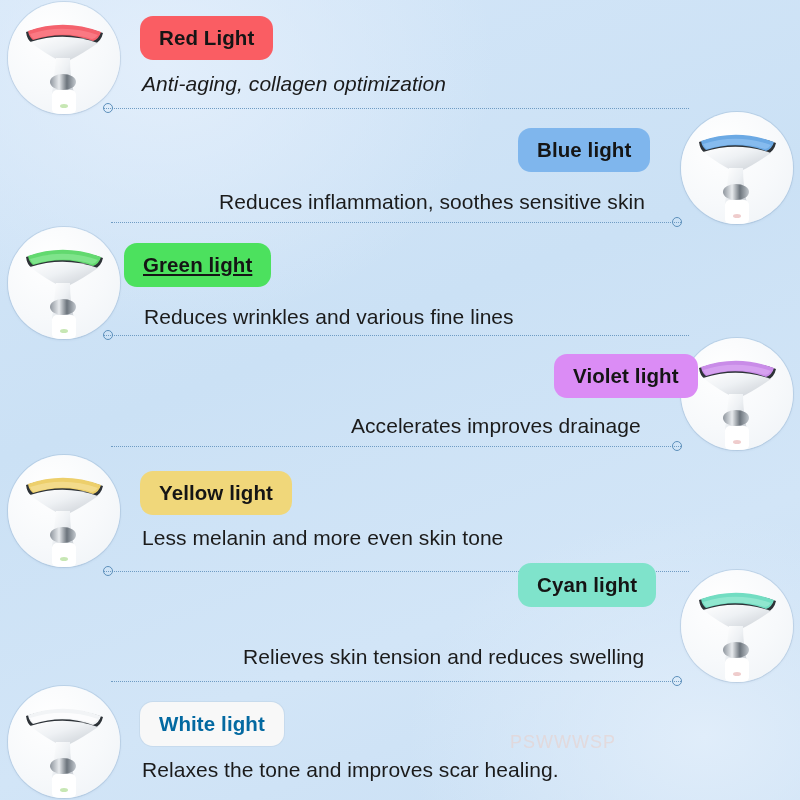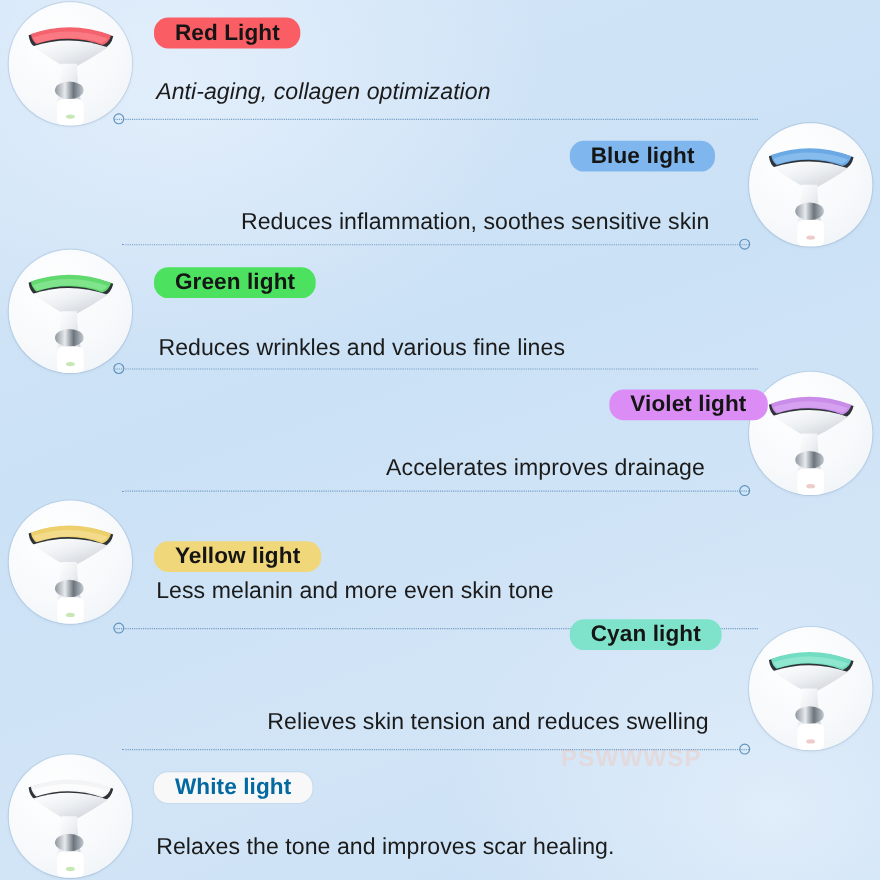--- a/index.html
+++ b/index.html
@@ -22,26 +22,26 @@
     background:
       radial-gradient(ellipse 70% 55% at 20% 8%, #e2eefb 0%, rgba(226,238,251,0) 60%),
       radial-gradient(ellipse 60% 45% at 88% 92%, #e0edfa 0%, rgba(224,237,250,0) 62%),
       linear-gradient(160deg, #d4e6f8 0%, #cbe1f5 42%, #d2e5f7 72%, #c9dff4 100%);
   }
 
   
   .watermark {
     position: absolute;
     left: 510px;
-    top: 676px;
-    font-size: 22px;
+    top: 732px;
+    font-size: 18px;
     letter-spacing: 1px;
     color: rgba(235, 205, 198, 0.55);
     font-family: "Liberation Sans", sans-serif;
-    font-weight: 700;
+    font-weight: 400;
     user-select: none;
     pointer-events: none;
   }
 
   
   .row {
     position: absolute;
     left: 0;
     width: 800px;
   }
@@ -58,21 +58,21 @@
     overflow: hidden;
   }
   .device svg { display: block; }
 
   
   .badge {
     position: absolute;
     display: inline-flex;
     align-items: center;
     justify-content: center;
-    height: 28px;
+    height: 44px;
     padding: 0 19px;
     border-radius: 13px;
     font-size: 20.5px;
     font-weight: bold;
     color: #151515;
     white-space: nowrap;
     letter-spacing: 0.1px;
   }
   .badge.white-pill {
     color: #0369a1;
@@ -211,21 +211,21 @@
         <path d="M18 30 Q56 17 95 31 Q93 40 86 42 Q56 31 24 41 Q19 38 18 30 Z" fill="#2e3338"></path>
         <path d="M20 29 Q56 16 93 30 Q91 37 85 39 Q56 28 25 38 Q21 35 20 29 Z" fill="#62d96f"></path>
         <path d="M22 32 Q56 21 90 33 Q88 36 84 37 Q56 28 26 37 Q23 35 22 32 Z" fill="#98eca2" opacity="0.55"></path>
         <path d="M22 40 Q56 29 90 41 Q74 52 62 58 L50 58 Q38 52 22 40 Z" fill="url(#bodyG3)"></path>
         <path d="M48 56 Q46 74 44 92 L66 92 Q62 74 62 56 Z" fill="url(#bodyG3)"></path>
         <ellipse cx="55" cy="80" rx="13" ry="8" fill="url(#metG3)"></ellipse>
         <rect x="44" y="88" width="24" height="24" rx="5" fill="#ffffff"></rect>
         <ellipse cx="56" cy="104" rx="4" ry="2" fill="#8fcf6a" opacity="0.5"></ellipse>
       </svg>
     </div>
-    <div class="badge" style="left:140px; top:243px; background:#4ce15e;">
+    <div class="badge" style="left:124px; top:243px; background:#4ce15e;text-decoration:underline;">
       <span>Green light</span>
     </div>
     <div class="desc" style="left:144px; top:305px;text-align:center;">Reduces wrinkles and various fine lines</div>
     <div class="connector" style="left:104px; top:330px; width:585px;">
       <div class="dash"></div>
       <div class="knob left"></div>
     </div>
   </div>
 
   <div class="row">
@@ -283,21 +283,21 @@
         <path d="M18 30 Q56 17 95 31 Q93 40 86 42 Q56 31 24 41 Q19 38 18 30 Z" fill="#2e3338"></path>
         <path d="M20 29 Q56 16 93 30 Q91 37 85 39 Q56 28 25 38 Q21 35 20 29 Z" fill="#edcf6b"></path>
         <path d="M22 32 Q56 21 90 33 Q88 36 84 37 Q56 28 26 37 Q23 35 22 32 Z" fill="#f7e6a6" opacity="0.55"></path>
         <path d="M22 40 Q56 29 90 41 Q74 52 62 58 L50 58 Q38 52 22 40 Z" fill="url(#bodyG5)"></path>
         <path d="M48 56 Q46 74 44 92 L66 92 Q62 74 62 56 Z" fill="url(#bodyG5)"></path>
         <ellipse cx="55" cy="80" rx="13" ry="8" fill="url(#metG5)"></ellipse>
         <rect x="44" y="88" width="24" height="24" rx="5" fill="#ffffff"></rect>
         <ellipse cx="56" cy="104" rx="4" ry="2" fill="#8fcf6a" opacity="0.5"></ellipse>
       </svg>
     </div>
-    <div class="badge" style="left:140px; top:471px; background:#f0d77a;margin-top:21px;">
+    <div class="badge" style="left:140px; top:471px; background:#f0d77a;">
       <span>Yellow light</span>
     </div>
     <div class="desc" style="left:142px; top:526px;">Less melanin and more even skin tone</div>
     <div class="connector" style="left:104px; top:566px; width:585px;">
       <div class="dash"></div>
       <div class="knob left"></div>
     </div>
   </div>
 
   <div class="row">

